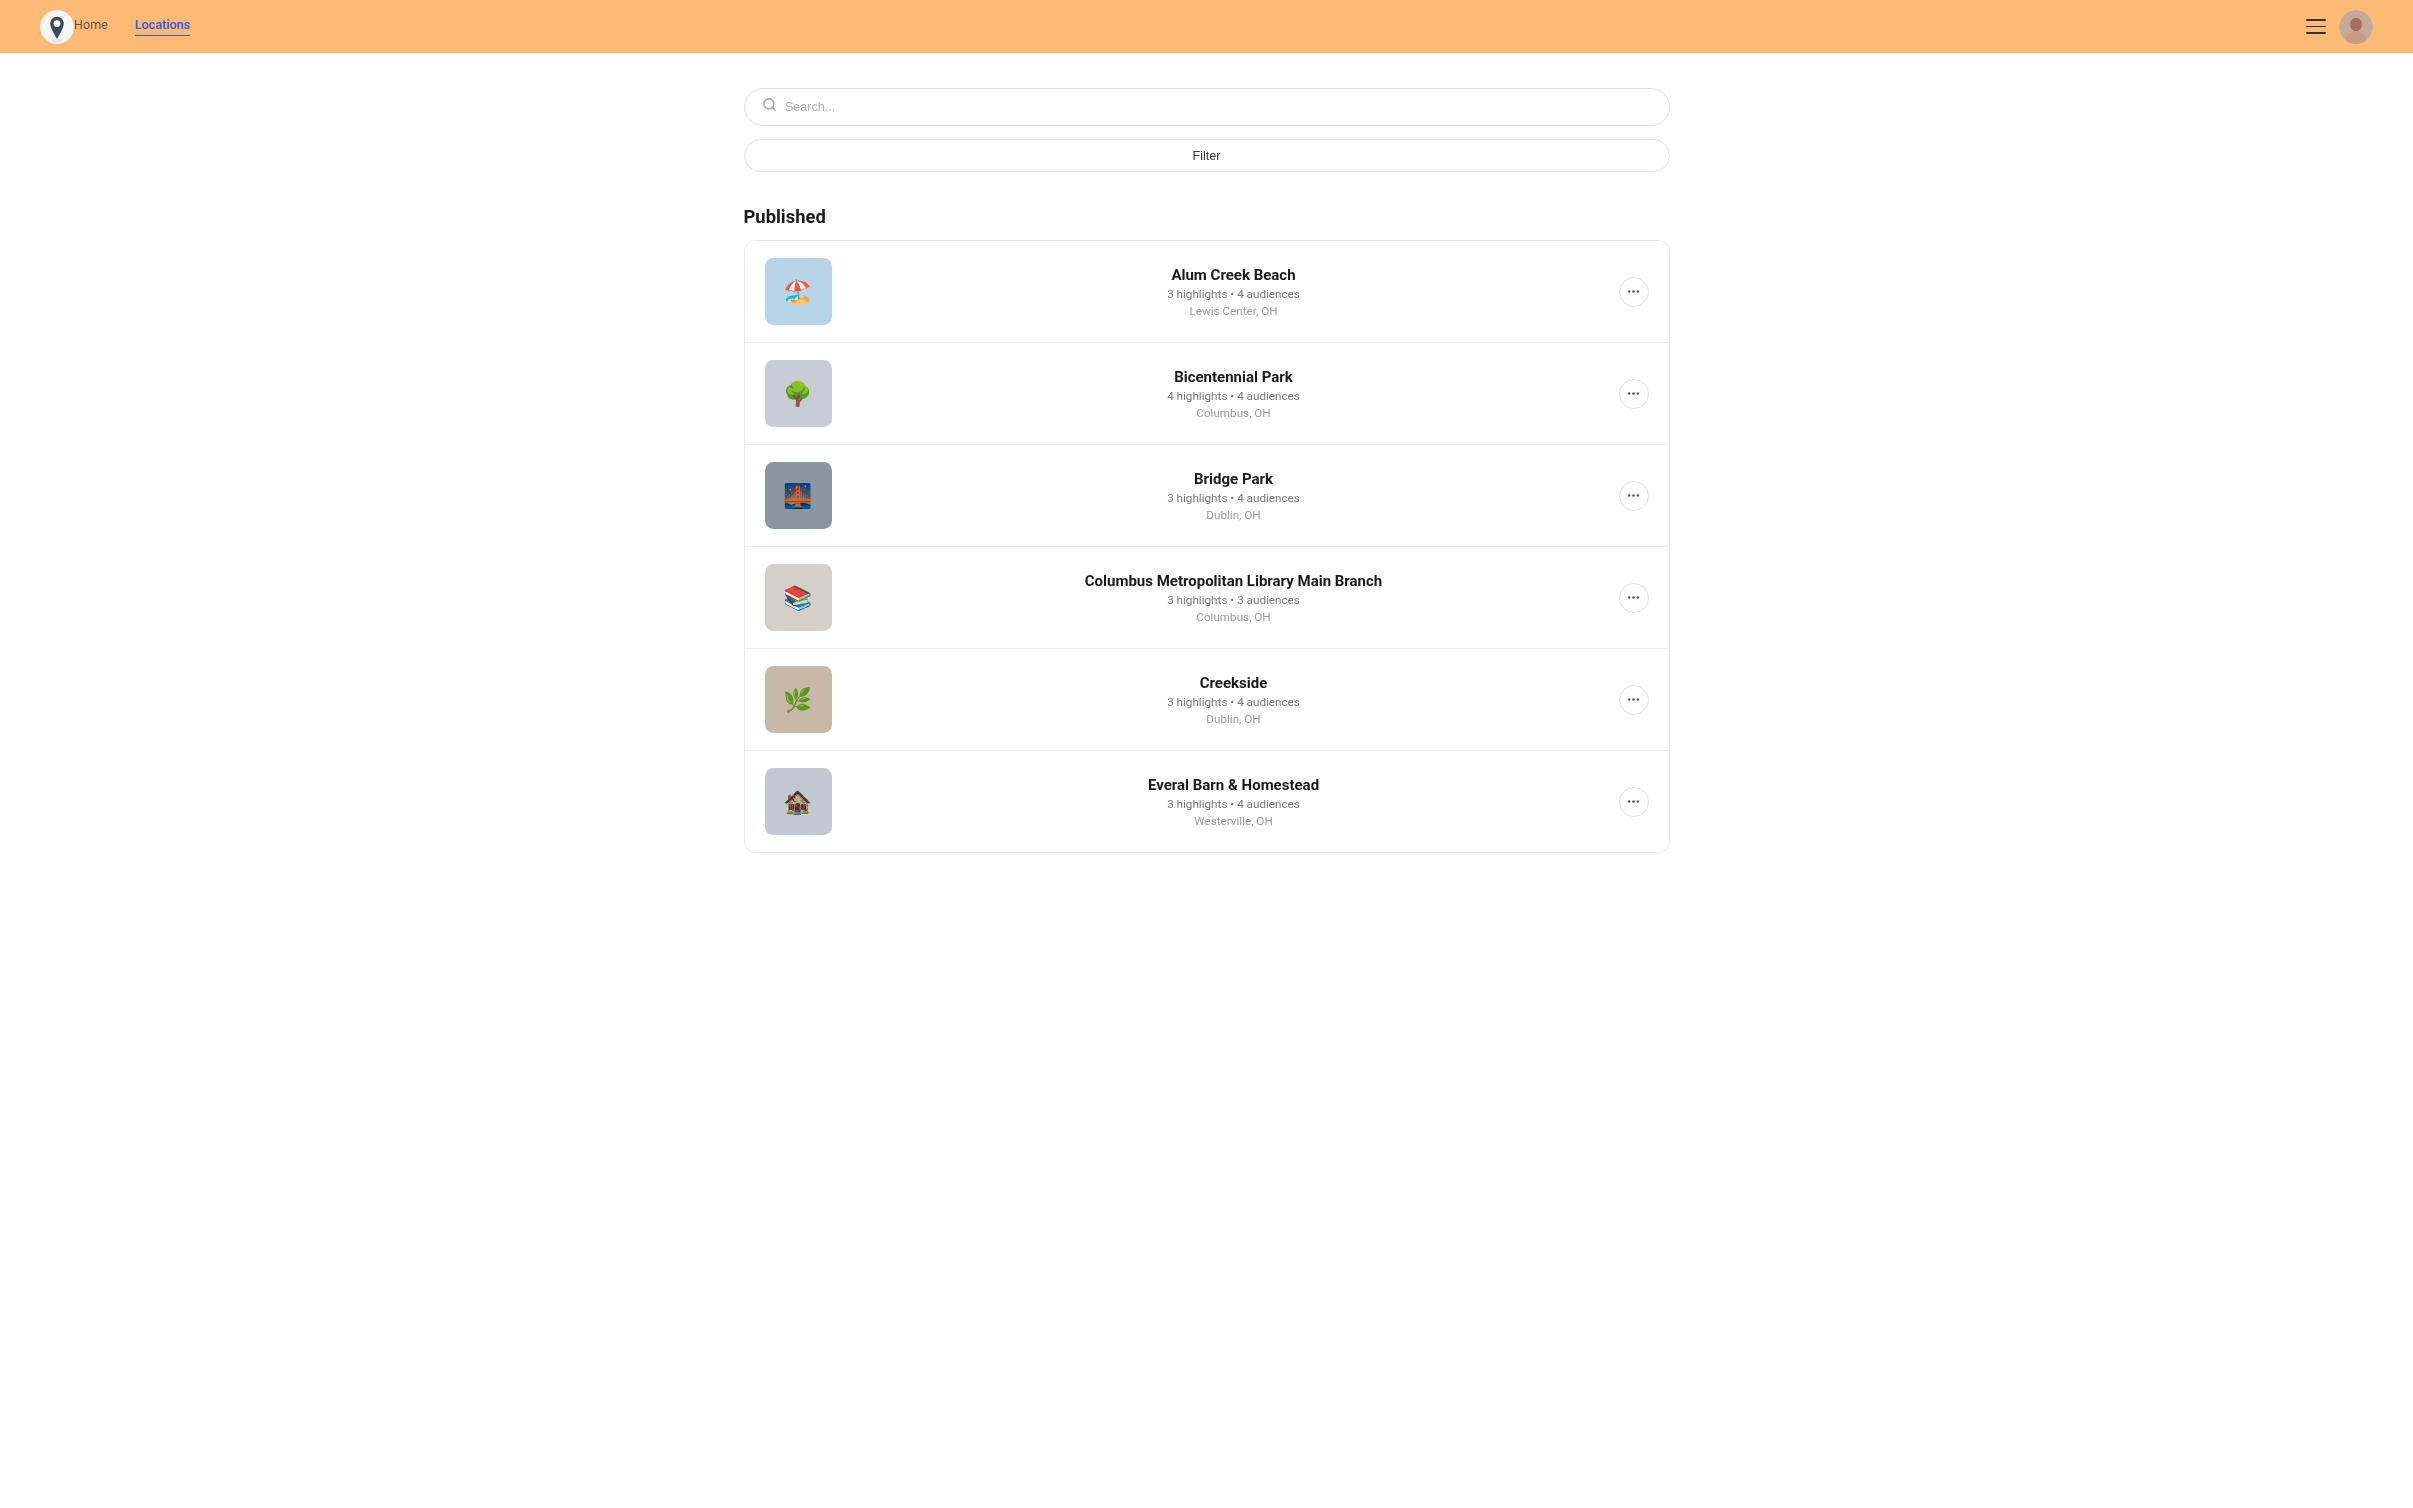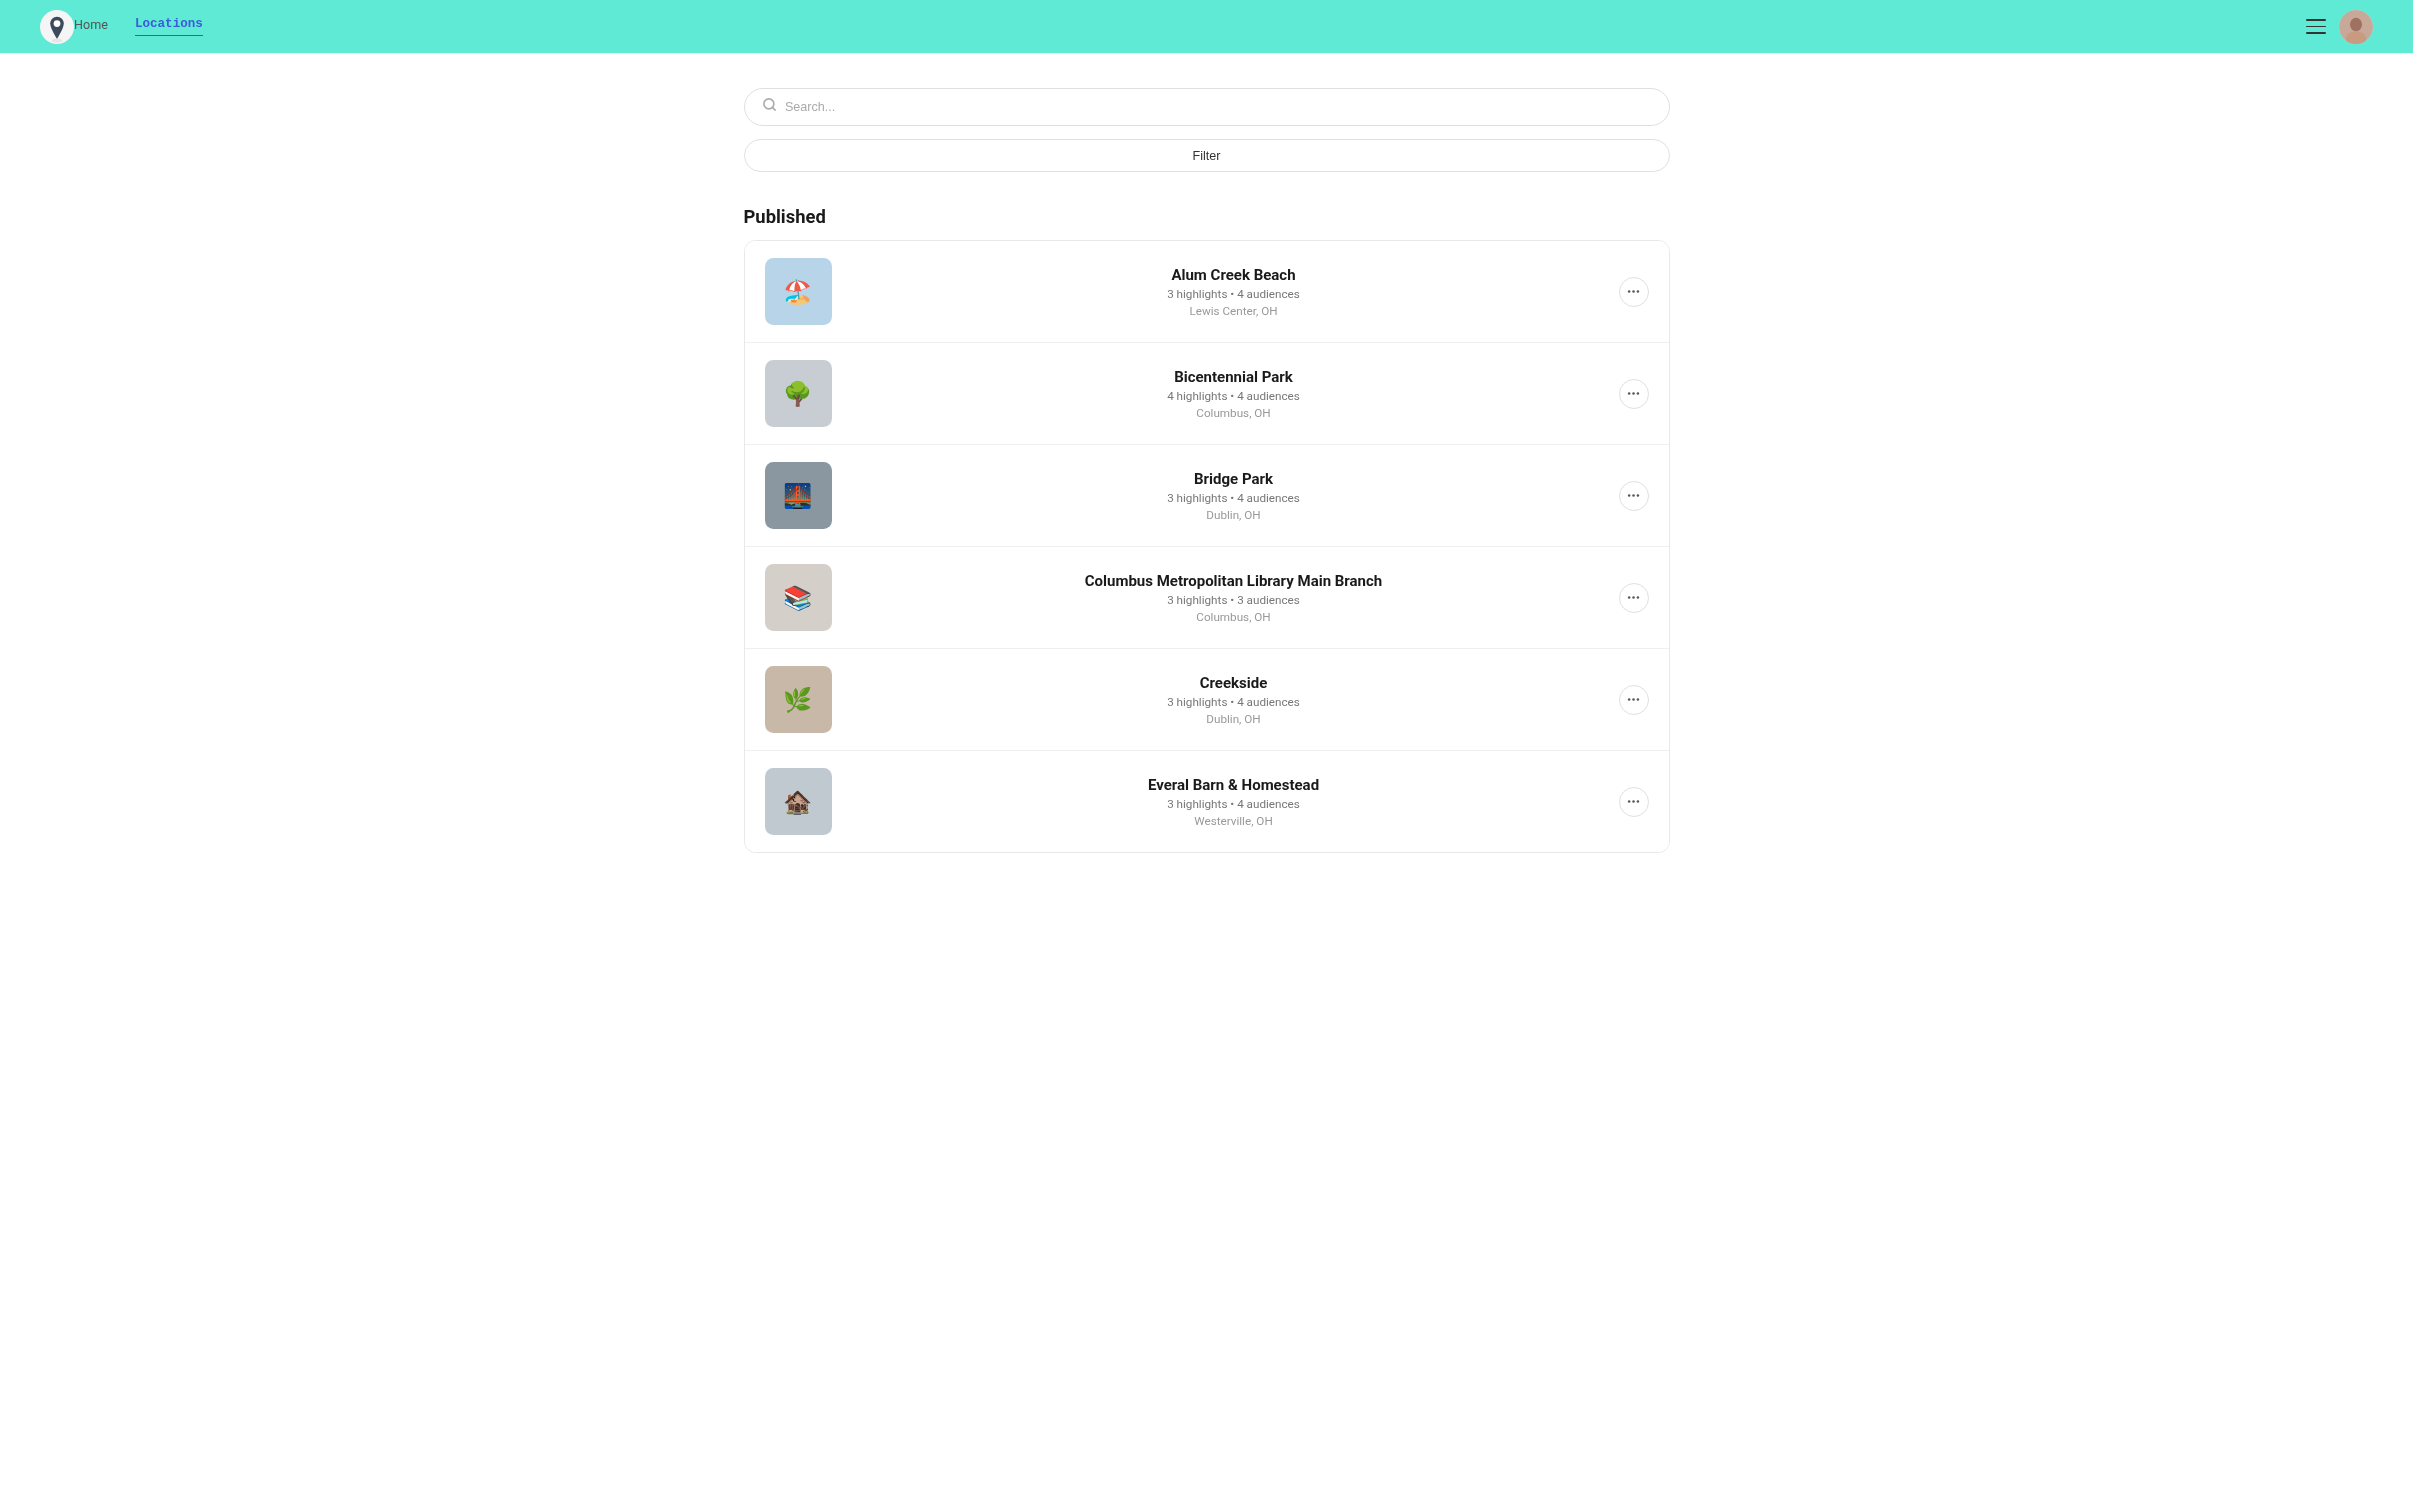--- a/index.html
+++ b/index.html
@@ -17,21 +17,21 @@
 
     
     .navbar {
       display: flex;
       align-items: center;
       padding: 0 40px;
       height: 54px;
       border-bottom: 0.8px solid #f0f0f0;
       position: sticky;
       top: 0;
-      background: #5eead4;
+      background: #fdba74;
       z-index: 10;
     }
 
     .nav-links {
       display: flex;
       gap: 27px;
       flex: 1;
     }
 
     .nav-link {
@@ -39,21 +39,20 @@
       color: #555;
       text-decoration: none;
       padding-bottom: 3.4px;
       cursor: pointer;
     }
 
     .nav-link.active {
       color: #3b5bdb;
       font-weight: 600;
       border-bottom: 1.7px solid #3b5bdb;
-      font-family: Liberation Mono, monospace;
     }
 
     .nav-right {
       display: flex;
       align-items: center;
       gap: 13.4px;
     }
 
     .hamburger-icon {
       width: 20px;

